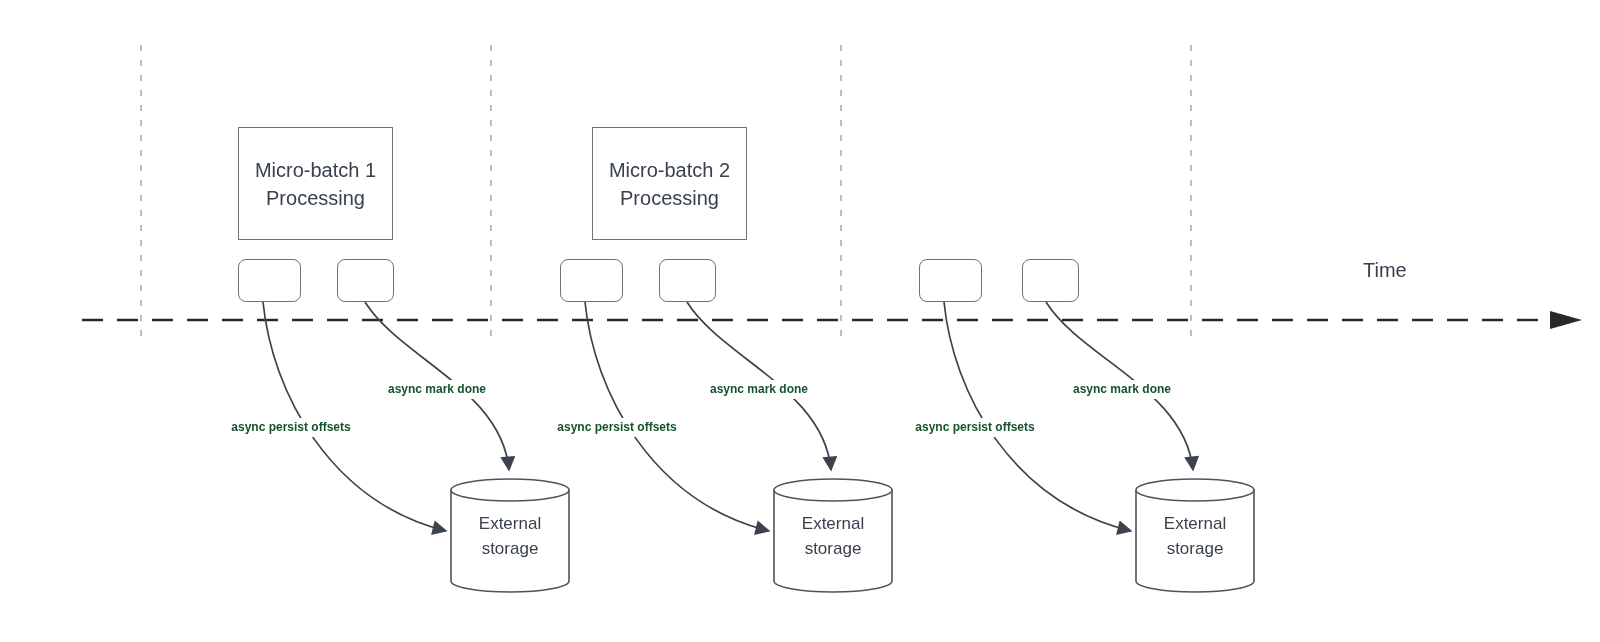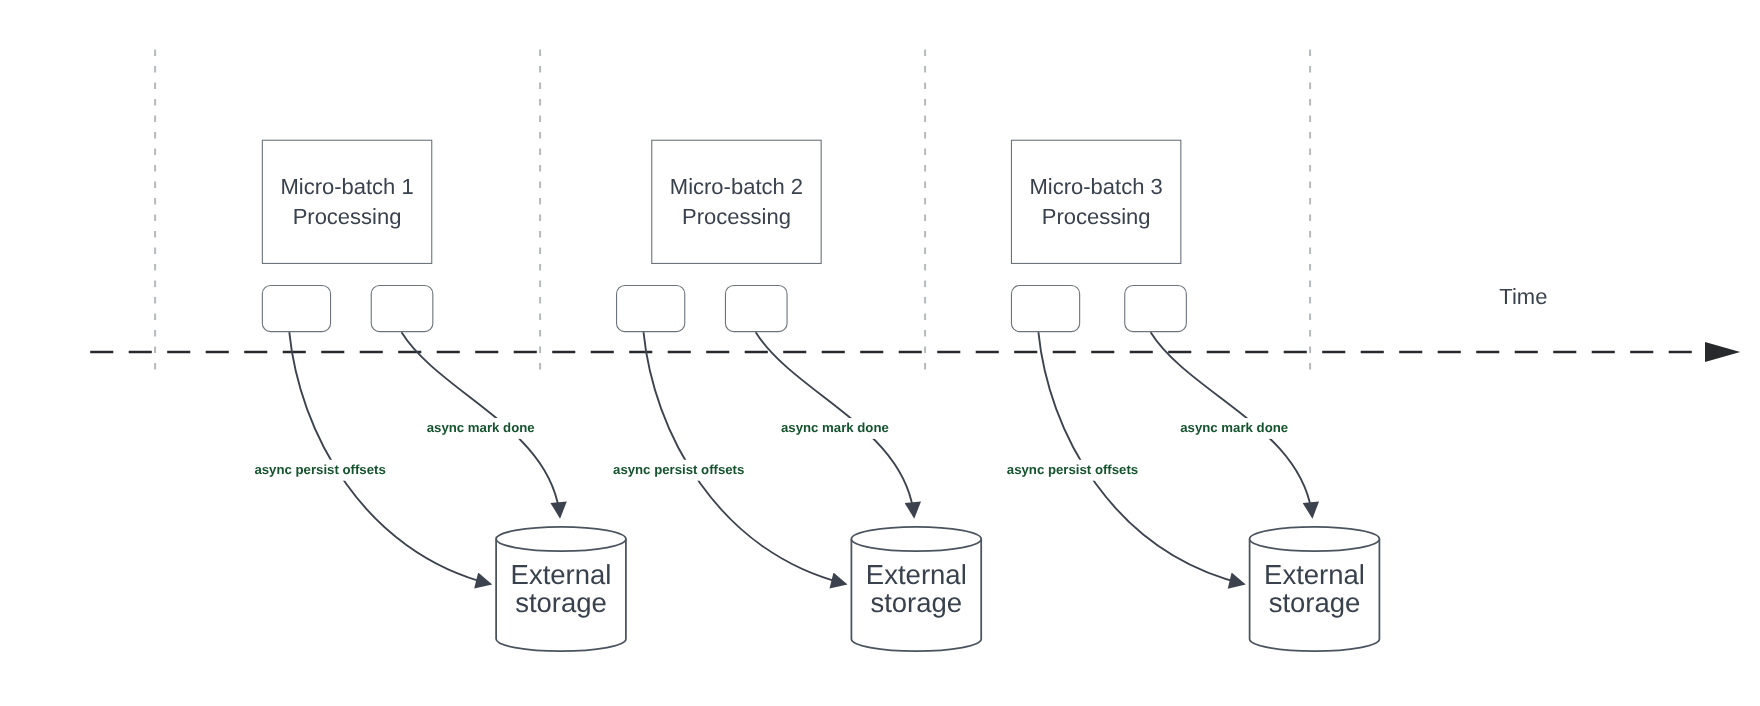--- a/index.html
+++ b/index.html
@@ -18,21 +18,21 @@
     position:absolute;height:43px;box-sizing:border-box;
     border:1.6px solid #6c737b;border-radius:8px;background:#ffffff;
   }
   .arc-label{
     position:absolute;transform:translateX(-50%);white-space:nowrap;
     font-size:12px;font-weight:bold;color:#14532d;background:#ffffff;
     padding:1px 3px;line-height:17px;
   }
   .storage-label{
     position:absolute;transform:translateX(-50%);width:110px;text-align:center;
-    font-size:25px;line-height:25px;color:#39414d;
+    font-size:17px;line-height:25px;color:#39414d;
   }
   .time-label{
     position:absolute;left:1363px;top:259px;font-size:20px;color:#39414d;
   }
 </style>
 </head>
 <body>
 
 <div class="canvas">
 
@@ -85,23 +85,20 @@
 
   <div class="proc-box" style="left:560px;top:127px;margin-left:32px;">
     <span>Micro-batch 2 Processing</span>
   </div>
   <div class="mini-box" style="left:560px;top:259px;width:63px;"></div>
   <div class="mini-box" style="left:659px;top:259px;width:57px;"></div>
   <div class="arc-label" style="left:617px;top:418px;">async persist offsets</div>
   <div class="arc-label" style="left:759px;top:380px;">async mark done</div>
   <div class="storage-label" style="left:833px;top:511px;">External storage</div>
 
-  <div class="proc-box" style="left:919px;top:127px;">
-    <span>Micro-batch 3 Processing</span>
-  </div>
   <div class="mini-box" style="left:919px;top:259px;width:63px;"></div>
   <div class="mini-box" style="left:1022px;top:259px;width:57px;"></div>
   <div class="arc-label" style="left:975px;top:418px;">async persist offsets</div>
   <div class="arc-label" style="left:1122px;top:380px;">async mark done</div>
   <div class="storage-label" style="left:1195px;top:511px;">External storage</div>
 
   <div class="time-label">Time</div>
 
 </div>
 

